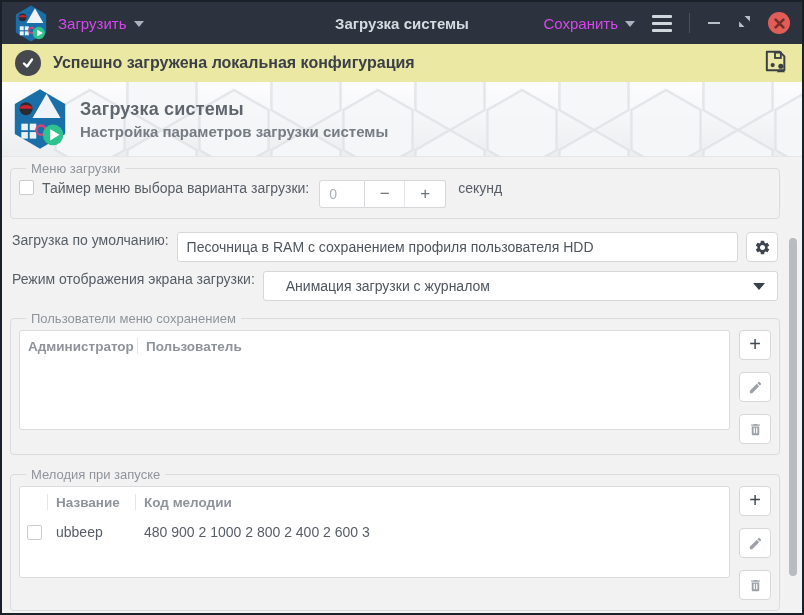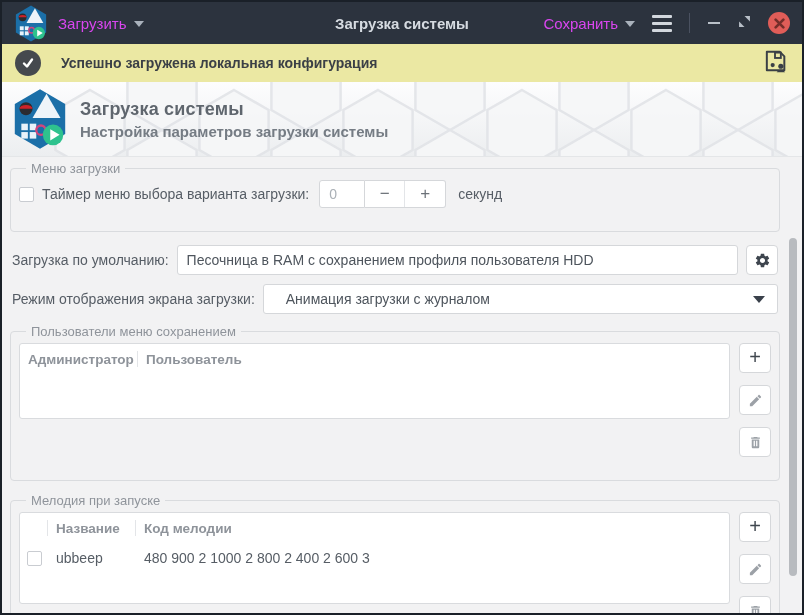--- a/index.html
+++ b/index.html
@@ -25,39 +25,39 @@
   .tb-sep { width:1px; height:20px; background:#4a5160; }
   .min-bar { width:12px; height:2px; background:#b9c0c8; }
   .close-btn { width:22px; height:22px; border-radius:50%; background:#e05d58; display:flex; align-items:center; justify-content:center; }
   .logo-wrap { width:34px; height:37px; flex:0 0 auto; }
   
   .notifbar {
     position:absolute; top:42px; left:0; right:0; height:38px;
     background:#ebe8a3; display:flex; align-items:center; padding:0 13px;
   }
   .check-circle { width:26px; height:26px; border-radius:50%; background:#45494e; display:flex; align-items:center; justify-content:center; flex:0 0 auto; }
-  .notif-text { margin-left:20px; font-size:14px; font-weight:bold; color:#3b4046; }
+  .notif-text { margin-left:12px; font-size:16px; font-weight:bold; color:#3b4046; }
   .notif-right { margin-left:auto; }
   
   .header {
     position:absolute; top:80px; left:0; right:0; height:75px;
     background:linear-gradient(#fdfdfe,#eceef0);
     overflow:hidden; display:flex; align-items:center; padding:0 10px;
     border-bottom:1px solid #e4e6e8;
   }
   .hexbg { position:absolute; top:0; left:0; }
   .hdr-text { margin-left:12px; z-index:1; }
   .hdr-title { font-size:18px; font-weight:bold; color:#5f666e; letter-spacing:.2px; }
   .hdr-sub { font-size:15px; font-weight:bold; color:#757c84; margin-top:3px; }
   .big-logo { z-index:1; width:56px; height:62px; flex:0 0 auto; }
   
   .content { position:absolute; top:155px; left:0; right:0; bottom:0; padding:4px 22px 0 8px; overflow:hidden; }
-  fieldset { border:1px solid #d9dbde; border-radius:4px; padding:4px 8px 23px 8px; }
+  fieldset { border:1px solid #d9dbde; border-radius:4px; padding:4px 8px 10px 8px; }
   legend { font-size:13px; color:#8f949b; padding:0 5px; margin-left:7px; }
-  .frow { display:flex; align-items:center; }
+  .frow { display:flex; align-items:flex-start; }
   .lbl { font-size:14px; color:#565d65; }
   .checkbox { width:15px; height:15px; background:#fff; border:1px solid #c9ccd1; border-radius:2px; flex:0 0 auto; }
   
   .spin-val { width:46px; height:28px; background:#fff; border:1px solid #d5d7da; border-radius:3px 0 0 3px; display:flex; align-items:center; padding-left:9px; font-size:14px; color:#aab0b6; }
   .spin-btns { display:flex; height:28px; border:1px solid #d5d7da; border-left:none; border-radius:0 3px 3px 0; background:#fff; margin-right:12px; }
   .spin-b { width:40px; display:flex; align-items:center; justify-content:center; font-size:17px; color:#6b7178; }
   .spin-b:first-child { border-right:1px solid #e3e5e8; }
   
   .textfield { flex:1; height:30px; background:#fff; border:1px solid #d5d7da; border-radius:3px; display:flex; align-items:center; padding:0 9px; font-size:14px; color:#4e555d; margin-left:8px; }
   .sqbtn { width:32px; height:30px; background:#fff; border:1px solid #d5d7da; border-radius:4px; display:flex; align-items:center; justify-content:center; flex:0 0 auto; }
@@ -224,21 +224,21 @@
       <span class="lbl">Режим отображения экрана загрузки:</span>
       <div class="combo">
         <span>Анимация загрузки с журналом</span>
         <span class="tri"></span>
       </div>
     </div>
 
     <fieldset style="margin-top:10px">
       <legend>Пользователи меню сохранением</legend>
       <div class="tblwrap">
-        <div class="tbl" style="height:76px">
+        <div class="tbl" style="height:100px">
           <div class="hrow">
             <div class="hcell" style="width:118px">Администратор</div>
             <div class="hcell" style="width:104px">Пользователь</div>
           </div>
         </div>
         <div class="btncol">
           <div class="sqbtn">
               <span class="icon-plus">+</span>
             </div>
           <div class="sqbtn">

